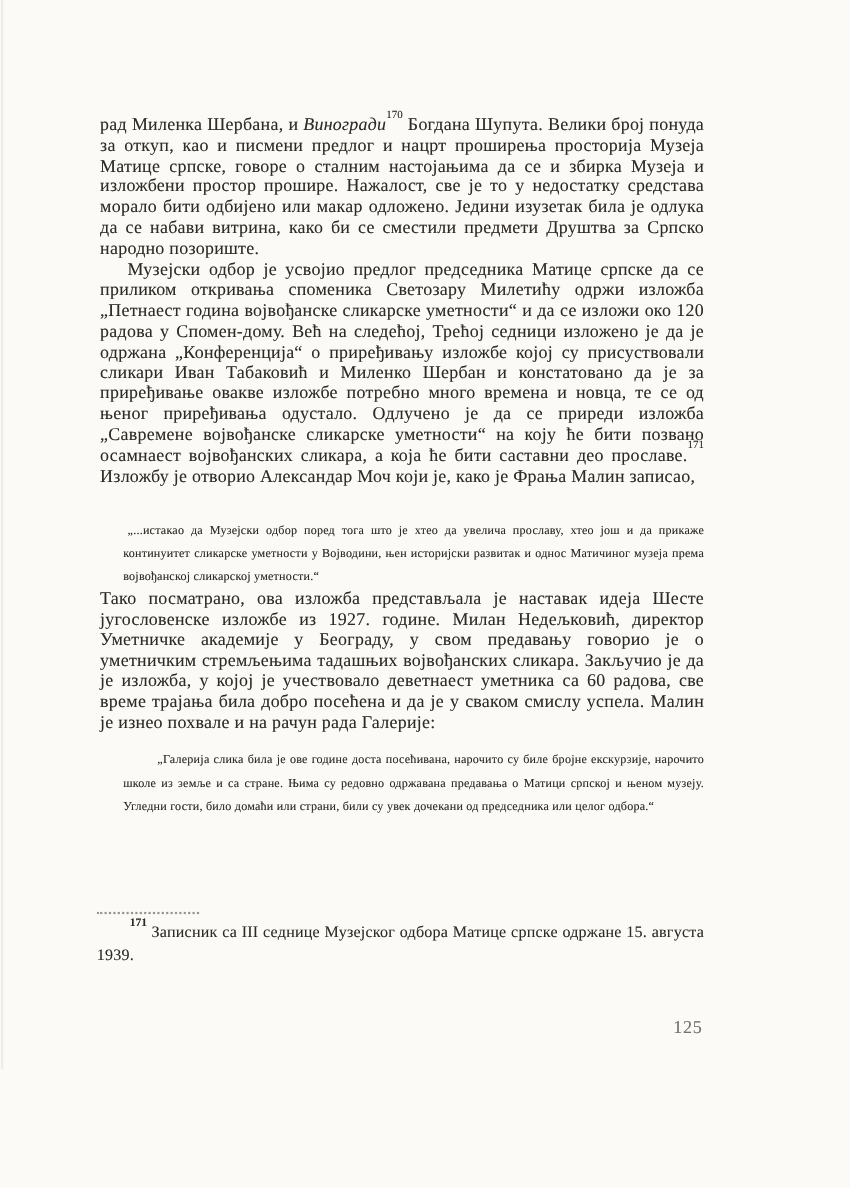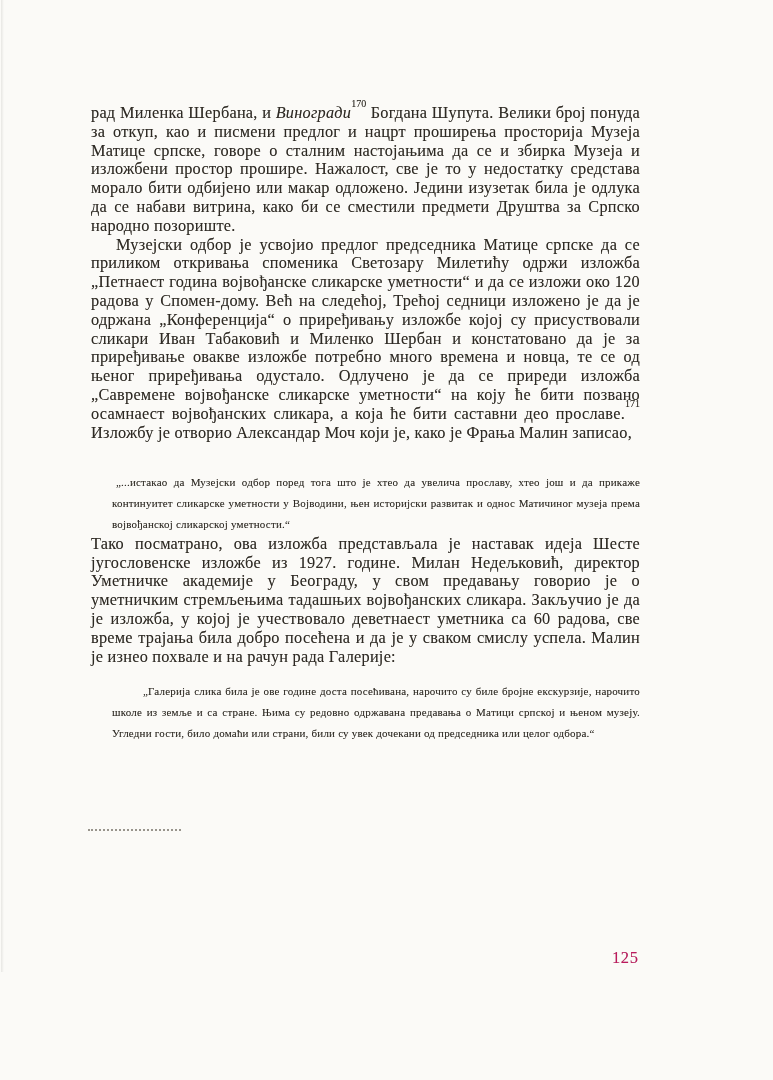--- a/index.html
+++ b/index.html
@@ -51,39 +51,39 @@
     text-align:justify;
     text-indent:30px;
     text-shadow:0 0 0.4px rgba(40,36,30,0.3);
   }
   .footnote sup.fn-num{
     font-weight:bold;font-size:10.5px;line-height:0;position:relative;top:-4px;
     margin-right:4px;letter-spacing:0;
   }
   .pagenum{
     position:absolute;left:612px;top:924px;
-    font-size:16.5px;letter-spacing:0.6px;color:#be185d;
+    font-size:16.5px;letter-spacing:0.6px;color:#737373;
     text-shadow:0 0 0.4px rgba(40,36,30,0.3);
-    margin-top:24px;
   }
 </style>
 </head>
 <body>
 
 <div class="page">
   <div class="scan-edge"></div>
 
   <div class="main" id="body-container">
       <p><span>рад Миленка Шербана, и </span><em>Виногради</em><sup class="fn-ref">170</sup><span> Богдана Шупута. Велики број понуда за откуп, као и писмени предлог и нацрт проширења просторија Музеја Матице српске, говоре о сталним настојањима да се и збирка Музеја и изложбени простор прошире. Нажалост, све је то у недостатку средстава морало бити одбијено или макар одложено. Једини изузетак била је одлука да се набави витрина, како би се сместили предмети Друштва за Српско народно позориште.</span></p>
       <p class="indent"><span>Музејски одбор је усвојио предлог председника Матице српске да се приликом откривања споменика Светозару Милетићу одржи изложба „Петнаест година војвођанске сликарске уметности“ и да се изложи око 120 радова у Спомен-дому. Већ на следећој, Трећој седници изложено је да је одржана „Конференција“ о приређивању изложбе којој су присуствовали сликари Иван Табаковић и Миленко Шербан и констатовано да је за приређивање овакве изложбе потребно много времена и новца, те се од њеног приређивања одустало. Одлучено је да се приреди изложба „Савремене војвођанске сликарске уметности“ на коју ће бити позвано осамнаест војвођанских сликара, а која ће бити саставни део прославе.</span><sup class="fn-ref">171</sup><span> Изложбу је отворио Александар Моч који је, како је Фрања Малин записао,</span></p>
       <blockquote class="q-ellipsis"><span>„...истакао да Музејски одбор поред тога што је хтео да увелича прославу, хтео још и да прикаже континуитет сликарске уметности у Војводини, њен историјски развитак и однос Матичиног музеја према војвођанској сликарској уметности.“</span></blockquote>
       <p><span>Тако посматрано, ова изложба представљала је наставак идеја Шесте југословенске изложбе из 1927. године. Милан Недељковић, директор Уметничке академије у Београду, у свом предавању говорио је о уметничким стремљењима тадашњих војвођанских сликара. Закључио је да је изложба, у којој је учествовало деветнаест уметника са 60 радова, све време трајања била добро посећена и да је у сваком смислу успела. Малин је изнео похвале и на рачун рада Галерије:</span></p>
       <blockquote class="q-indent"><span>„Галерија слика била је ове године доста посећивана, нарочито су биле бројне екскурзије, нарочито школе из земље и са стране. Њима су редовно одржавана предавања о Матици српској и њеном музеју. Угледни гости, било домаћи или страни, били су увек дочекани од председника или целог одбора.“</span></blockquote>
     </div>
 
   <div class="footer">
     <div class="fn-separator"></div>
     <div id="footnotes">
+        <p class="footnote"><sup class="fn-num">171</sup><span>Записник са III седнице Музејског одбора Матице српске одржане 15. августа 1939.</span></p>
       </div>
   </div>
 
   <div class="pagenum">125</div>
 </div>
 
 </body></html>

